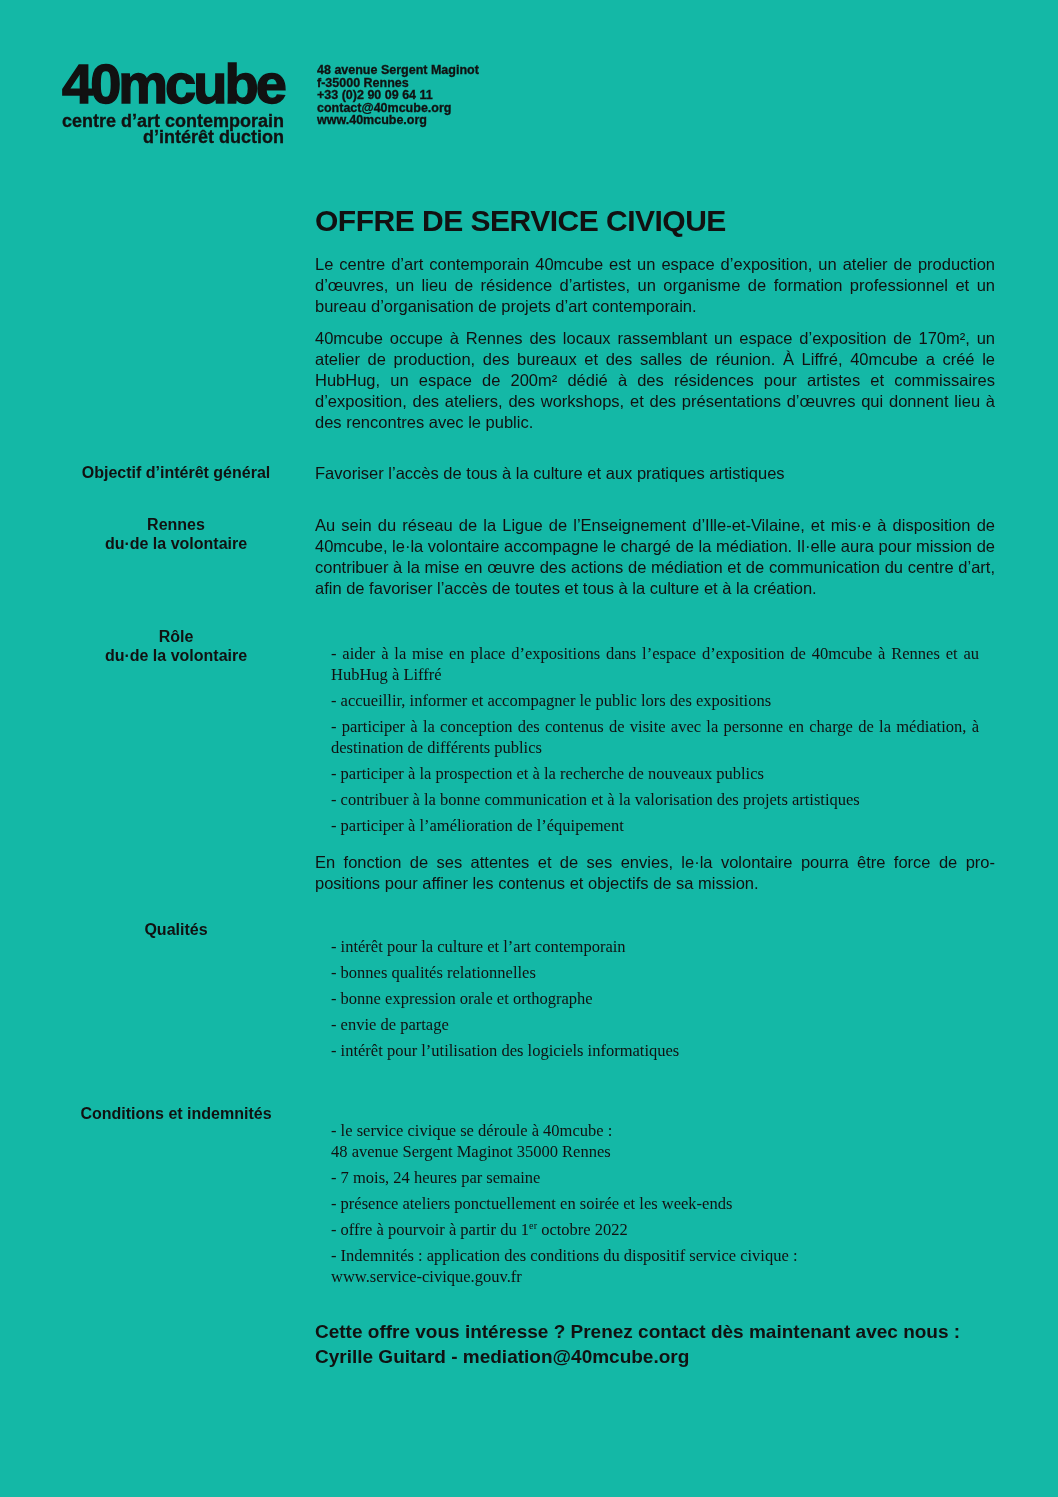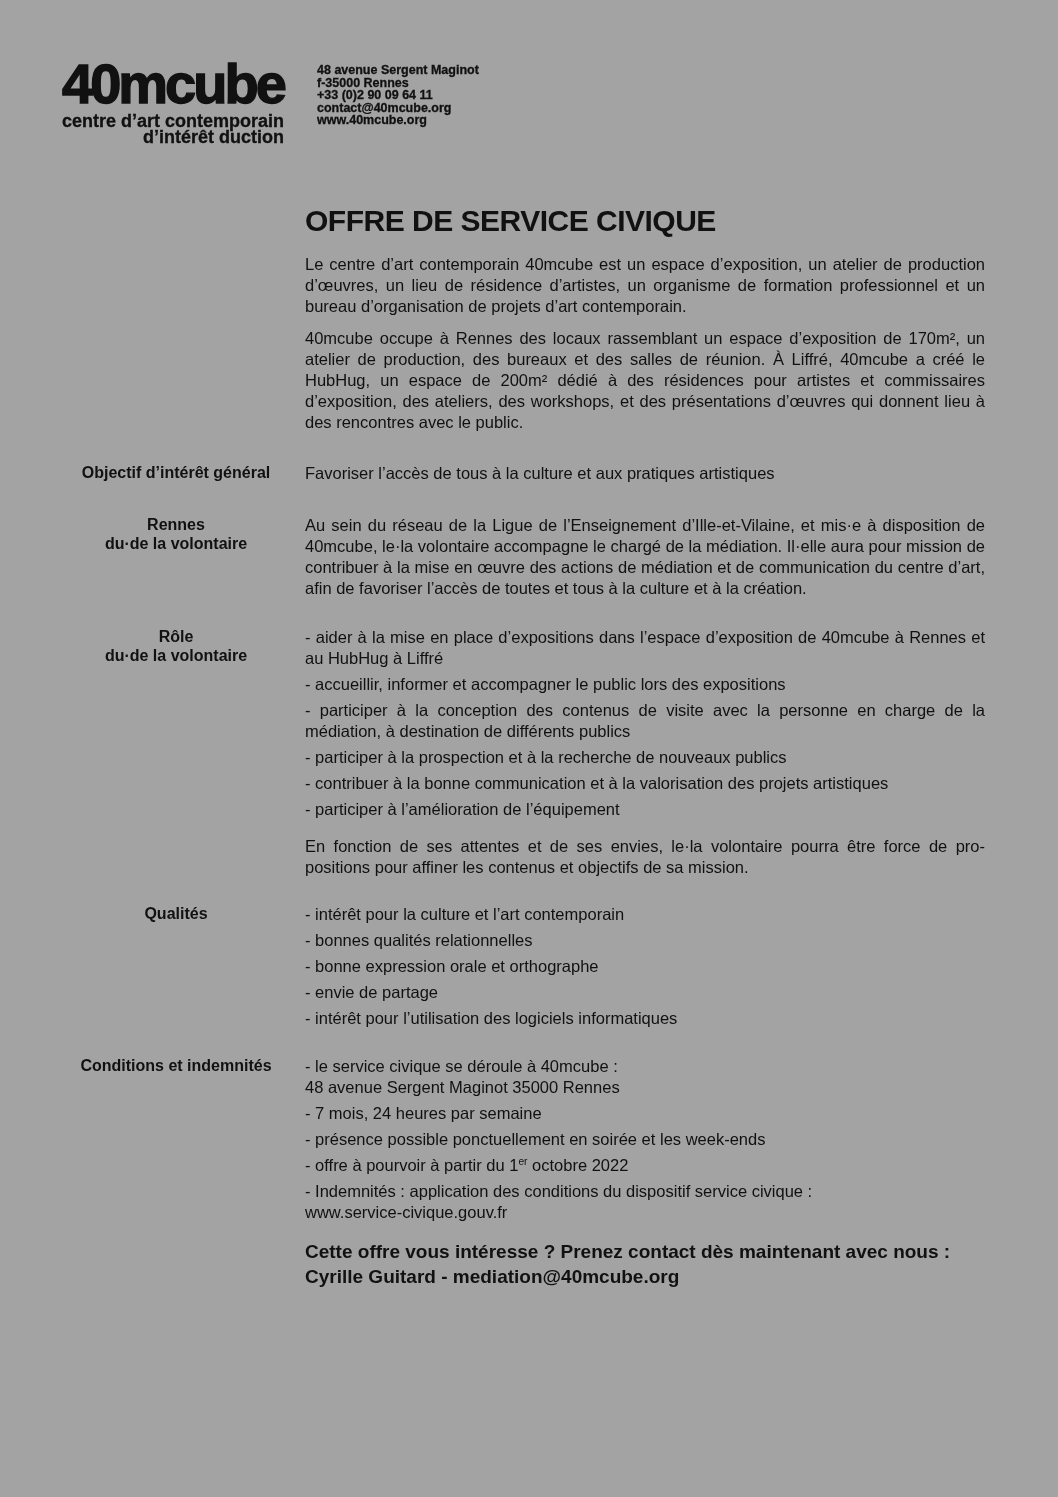--- a/index.html
+++ b/index.html
@@ -4,21 +4,21 @@
 <style>
   html, body {
     margin: 0;
     padding: 0;
     background: #ffffff;
   }
   .page {
     position: relative;
     width: 1058px;
     height: 1497px;
-    background: #a3a3a3;
+    background: #14b8a6;
     color: #111111;
     font-family: "Liberation Sans", sans-serif;
     overflow: hidden;
   }
 
   
   .logo-block {
     position: absolute;
     left: 62px;
     top: 58px;
@@ -57,21 +57,21 @@
   
   .doc {
     position: absolute;
     left: 62px;
     top: 205px;
     width: 933px;
   }
   .row {
     display: grid;
     grid-template-columns: 228px 680px;
-    column-gap: 15px;
+    column-gap: 25px;
   }
   .label-col {
     text-align: center;
     font-weight: bold;
     font-size: 16px;
     line-height: 18.5px;
     padding-top: 1px;
   }
   .body-col {
     font-size: 16.5px;
@@ -92,22 +92,23 @@
 
   .row-objectif   { margin-top: 30px; }
   .row-mission    { margin-top: 31px; }
   .row-role       { margin-top: 28px; }
   .row-qualites   { margin-top: 26px; }
   .row-conditions { margin-top: 27px; }
   .row-footer     { margin-top: 18px; }
 
   ul.plain-list {
     list-style: none;
-    margin: 0;
+    margin: 16px;
     padding: 0;
+    font-family: Liberation Serif, serif;
   }
   ul.plain-list li {
     margin: 0 0 5px 0;
     white-space: pre-line;
   }
   ul.plain-list li:last-child { margin-bottom: 0; }
 
   .role-note { margin-top: 16px !important; }
 
   sup.ord {
@@ -198,21 +199,21 @@
       </div>
     </div>
 
     <div class="row row-conditions">
       <div class="label-col">Conditions et indemnités</div>
       <div class="body-col">
         <ul class="plain-list">
           <li>- le service civique se déroule à 40mcube :
 48 avenue Sergent Maginot 35000 Rennes</li>
           <li>- 7 mois, 24 heures par semaine</li>
-          <li>- présence possible ponctuellement en soirée et les week-ends</li>
+          <li>- présence ateliers ponctuellement en soirée et les week-ends</li>
           <li><span>- offre à pourvoir à partir du 1</span><sup class="ord">er</sup><span> octobre 2022</span></li>
           <li>- Indemnités : application des conditions du dispositif service civique :
 www.service-civique.gouv.fr</li>
         </ul>
       </div>
     </div>
 
     <div class="row row-footer">
       <div class="label-col"></div>
       <div class="body-col">

